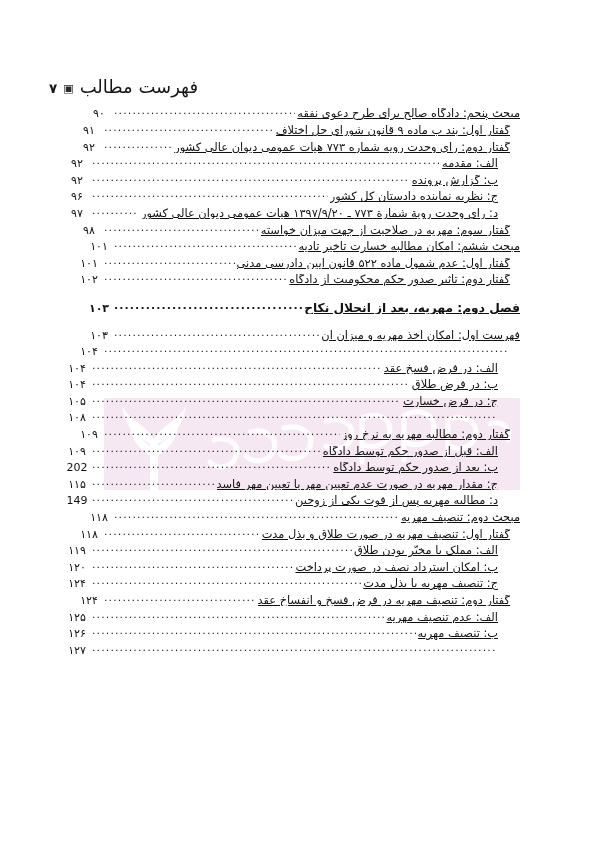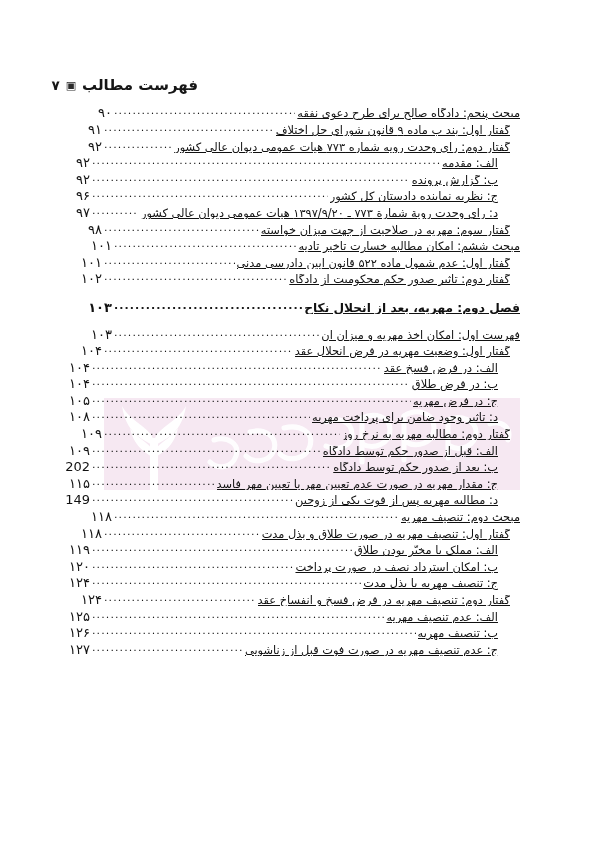--- a/index.html
+++ b/index.html
@@ -50,22 +50,22 @@
     right: 402px;
     top: 0;
     display: flex;
     flex-direction: row;
     align-items: baseline;
     gap: 6px;
     white-space: nowrap;
   }
   .rh-title {
     font-family: "DejaVu Sans", sans-serif;
-    font-size: 15px;
-    font-weight: 700;
+    font-size: 18px;
+    font-weight: 400;
     color: #161616;
     letter-spacing: 0px;
   }
   .rh-icon {
     font-size: 11px;
     color: #2a2a2a;
     line-height: 1;
     position: relative;
     top: -1px;
   }
@@ -139,22 +139,22 @@
     letter-spacing: 1.1px;
     font-size: 11px;
     color: #1a1a1a;
     overflow: hidden;
     direction: ltr;
   }
 
   .toc-page {
     flex: 0 0 auto;
     min-width: 26px;
-    text-align: right;
-    font-size: 13px;
+    text-align: center;
+    font-size: 11px;
     color: #111111;
     direction: rtl;
     unicode-bidi: isolate;
   }
   .toc-row.chapter .toc-page { font-weight: 700; }
 
 </style>
 </head>
 <body>
 
@@ -254,41 +254,39 @@
         <span class="toc-label">فصل دوم: مهریه، بعد از انحلال نکاح</span>
         <span class="toc-leader"></span>
         <span class="toc-page">۱۰۳</span>
       </div>
       <div class="toc-row lvl-0">
         <span class="toc-label">فهرست اول: امکان اخذ مهریه و میزان آن</span>
         <span class="toc-leader"></span>
         <span class="toc-page">۱۰۳</span>
       </div>
       <div class="toc-row lvl-1">
-        <span class="toc-label">گفتار اول: وضعیت مهریه در فرض انحلال عقد</span>
         <span class="toc-leader"></span>
         <span class="toc-page">۱۰۴</span>
       </div>
       <div class="toc-row lvl-2">
         <span class="toc-label">الف: در فرض فسخ عقد</span>
         <span class="toc-leader"></span>
         <span class="toc-page">۱۰۴</span>
       </div>
       <div class="toc-row lvl-2">
         <span class="toc-label">ب: در فرض طلاق</span>
         <span class="toc-leader"></span>
         <span class="toc-page">۱۰۴</span>
       </div>
       <div class="toc-row lvl-2">
-        <span class="toc-label">ج: در فرض مهریه</span>
+        <span class="toc-label">ج: در فرض خسارت</span>
         <span class="toc-leader"></span>
         <span class="toc-page">۱۰۵</span>
       </div>
       <div class="toc-row lvl-2">
-        <span class="toc-label">د: تاثیر وجود ضامن برای پرداخت مهریه</span>
         <span class="toc-leader"></span>
         <span class="toc-page">۱۰۸</span>
       </div>
       <div class="toc-row lvl-1">
         <span class="toc-label">گفتار دوم: مطالبه مهریه به نرخ روز</span>
         <span class="toc-leader"></span>
         <span class="toc-page">۱۰۹</span>
       </div>
       <div class="toc-row lvl-2">
         <span class="toc-label">الف: قبل از صدور حکم توسط دادگاه</span>
@@ -344,19 +342,18 @@
         <span class="toc-label">الف: عدم تنصیف مهریه</span>
         <span class="toc-leader"></span>
         <span class="toc-page">۱۲۵</span>
       </div>
       <div class="toc-row lvl-2">
         <span class="toc-label">ب: تنصیف مهریه</span>
         <span class="toc-leader"></span>
         <span class="toc-page">۱۲۶</span>
       </div>
       <div class="toc-row lvl-2">
-        <span class="toc-label">ج: عدم تنصیف مهریه در صورت فوت قبل از زناشویی</span>
         <span class="toc-leader"></span>
         <span class="toc-page">۱۲۷</span>
       </div>
     </div>
 
 </div>
 
 </body></html>

